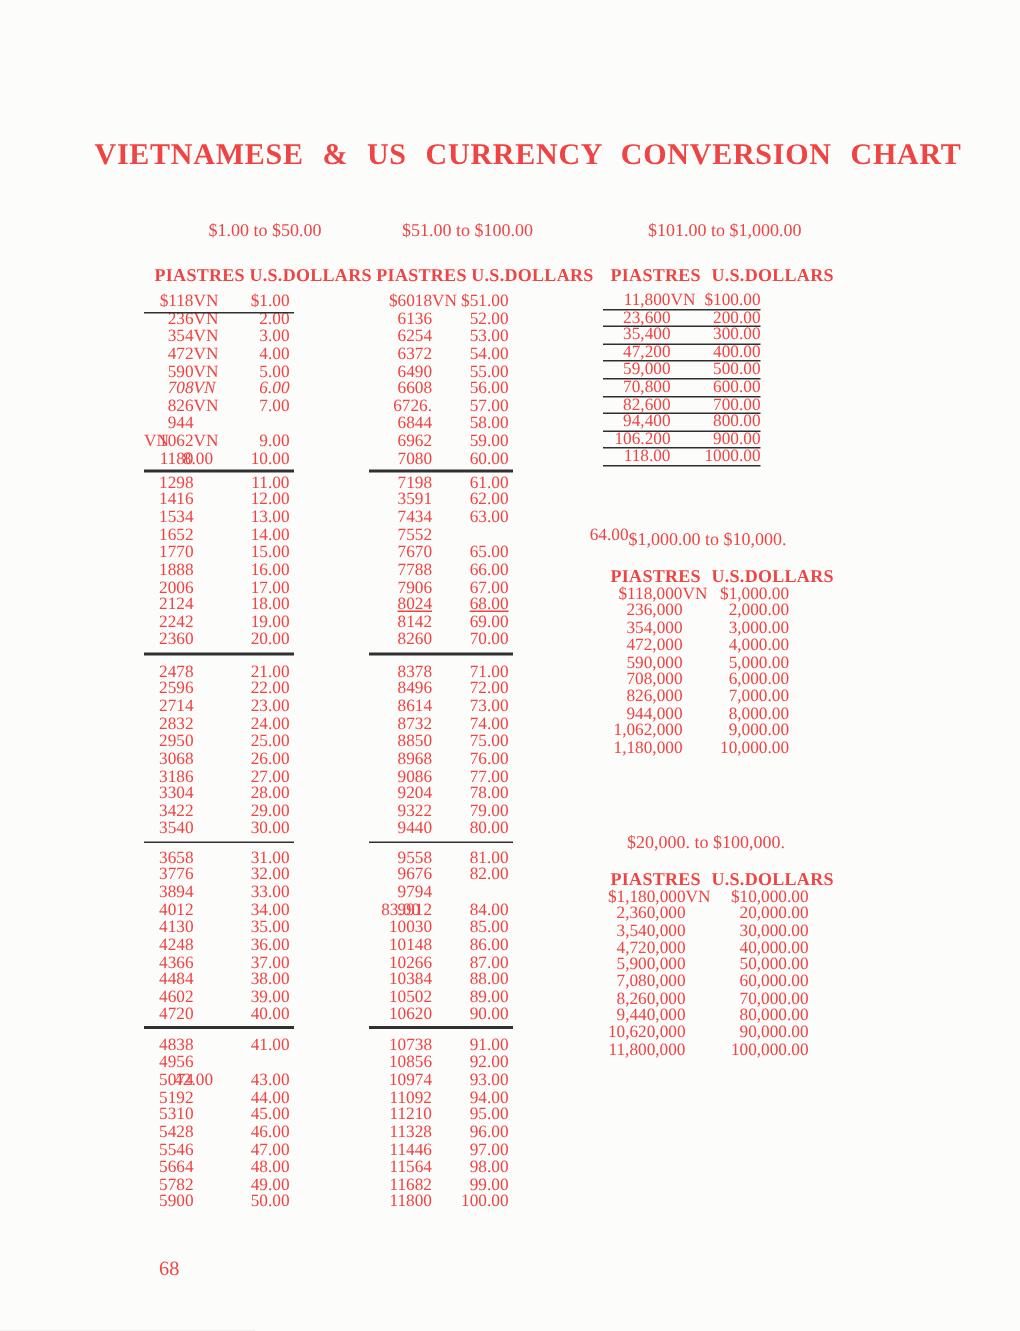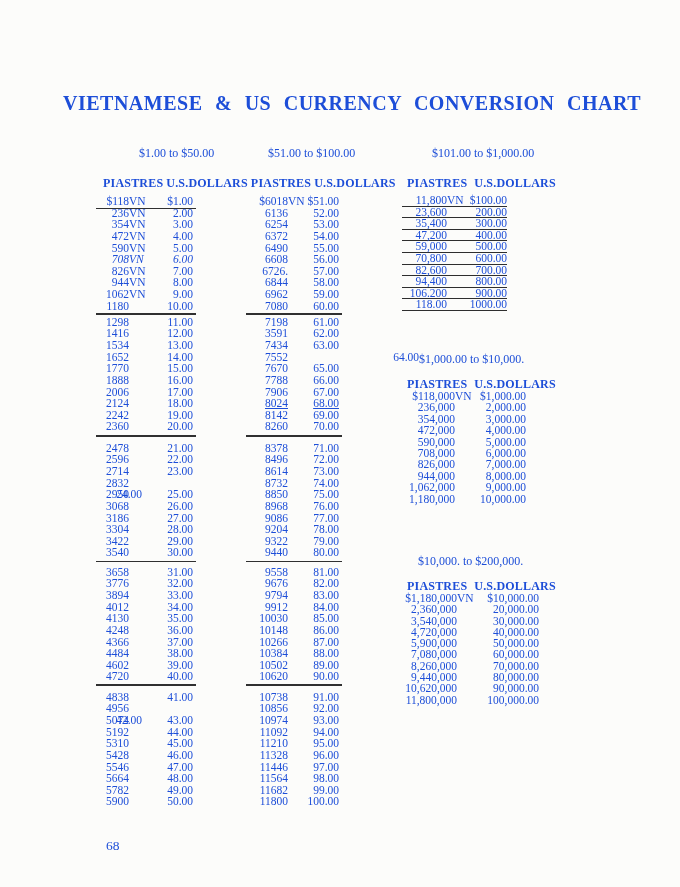--- a/index.html
+++ b/index.html
@@ -1,18 +1,18 @@
 <!DOCTYPE html>
 <html><head>
 <meta charset="utf-8">
 <style>
   html,body{margin:0;padding:0;background:#e8e8e6;}
   .page{
     position:relative;width:680px;height:887px;background:#fcfcfa;
-    font-family:"Liberation Serif","DejaVu Serif",serif;color:#1d4ed8;
+    font-family:"Liberation Serif","DejaVu Serif",serif;color:#ef4444;
     overflow:hidden;margin:0 auto;
   }
   .title{
     position:absolute;top:92px;left:24px;right:0;text-align:center;
     font-size:20px;font-weight:700;letter-spacing:0.5px;word-spacing:7px;
     white-space:nowrap;
   }
   .rlabel{position:absolute;font-size:12px;white-space:nowrap;}
   #rl-0{left:139px;top:146px;}
   #rl-1{left:268px;top:146px;}
@@ -43,21 +43,21 @@
 <body>
 
 <div class="page">
 
   <div class="title">VIETNAMESE &amp; US CURRENCY CONVERSION CHART</div>
 
   <div class="rlabel" id="rl-0">$1.00 to $50.00</div>
   <div class="rlabel" id="rl-1">$51.00 to $100.00</div>
   <div class="rlabel" id="rl-2">$101.00 to $1,000.00</div>
   <div class="rlabel" id="rl-3">$1,000.00 to $10,000.</div>
-  <div class="rlabel" id="rl-4">$10,000. to $200,000.</div>
+  <div class="rlabel" id="rl-4">$20,000. to $100,000.</div>
 
   <div class="hdr" id="hdr-ab">
     <span>PIASTRES</span>
     <span>U.S.DOLLARS</span>
     <span>PIASTRES</span>
     <span>U.S.DOLLARS</span>
   </div>
   <div class="hdr" id="hdr-c">
     <span>PIASTRES</span>
     <span>U.S.DOLLARS</span>
@@ -101,21 +101,21 @@
         <div class="row" style="height: 11.65px; line-height: 11.65px; font-style: italic;">
           <span class="num">708</span>
           <span class="suf">VN</span>
           <span class="dol">6.00</span>
         </div>
         <div class="row" style="height: 11.65px; line-height: 11.65px;">
           <span class="num">826</span>
           <span class="suf">VN</span>
           <span class="dol">7.00</span>
         </div>
-        <div class="row" style="height: 11.65px; line-height: 11.65px;">
+        <div class="row" style="height: 11.65px; line-height: 11.65px; flex-direction: column;">
           <span class="num">944</span>
           <span class="suf">VN</span>
           <span class="dol">8.00</span>
         </div>
         <div class="row" style="height: 11.65px; line-height: 11.65px;">
           <span class="num">1062</span>
           <span class="suf">VN</span>
           <span class="dol">9.00</span>
         </div>
         <div class="row" style="height: 11.65px; line-height: 11.65px;">
@@ -185,21 +185,21 @@
         <div class="row" style="height: 11.65px; line-height: 11.65px;">
           <span class="num">2596</span>
           <span class="suf"></span>
           <span class="dol">22.00</span>
         </div>
         <div class="row" style="height: 11.65px; line-height: 11.65px;">
           <span class="num">2714</span>
           <span class="suf"></span>
           <span class="dol">23.00</span>
         </div>
-        <div class="row" style="height: 11.65px; line-height: 11.65px; flex-direction: column;">
+        <div class="row" style="height: 11.65px; line-height: 11.65px;">
           <span class="num">2832</span>
           <span class="suf"></span>
           <span class="dol">24.00</span>
         </div>
         <div class="row" style="height: 11.65px; line-height: 11.65px;">
           <span class="num">2950</span>
           <span class="suf"></span>
           <span class="dol">25.00</span>
         </div>
         <div class="row" style="height: 11.65px; line-height: 11.65px;">
@@ -499,21 +499,21 @@
         <div class="row" style="height: 11.65px; line-height: 11.65px;">
           <span class="num">9558</span>
           <span class="suf"></span>
           <span class="dol">81.00</span>
         </div>
         <div class="row" style="height: 11.65px; line-height: 11.65px;">
           <span class="num">9676</span>
           <span class="suf"></span>
           <span class="dol">82.00</span>
         </div>
-        <div class="row" style="height: 11.65px; line-height: 11.65px;">
+        <div class="row" style="height: 11.65px; line-height: 11.65px; flex-direction: column;">
           <span class="num">9794</span>
           <span class="suf"></span>
           <span class="dol">83.00</span>
         </div>
         <div class="row" style="height: 11.65px; line-height: 11.65px;">
           <span class="num">9912</span>
           <span class="suf"></span>
           <span class="dol">84.00</span>
         </div>
         <div class="row" style="height: 11.65px; line-height: 11.65px;">

